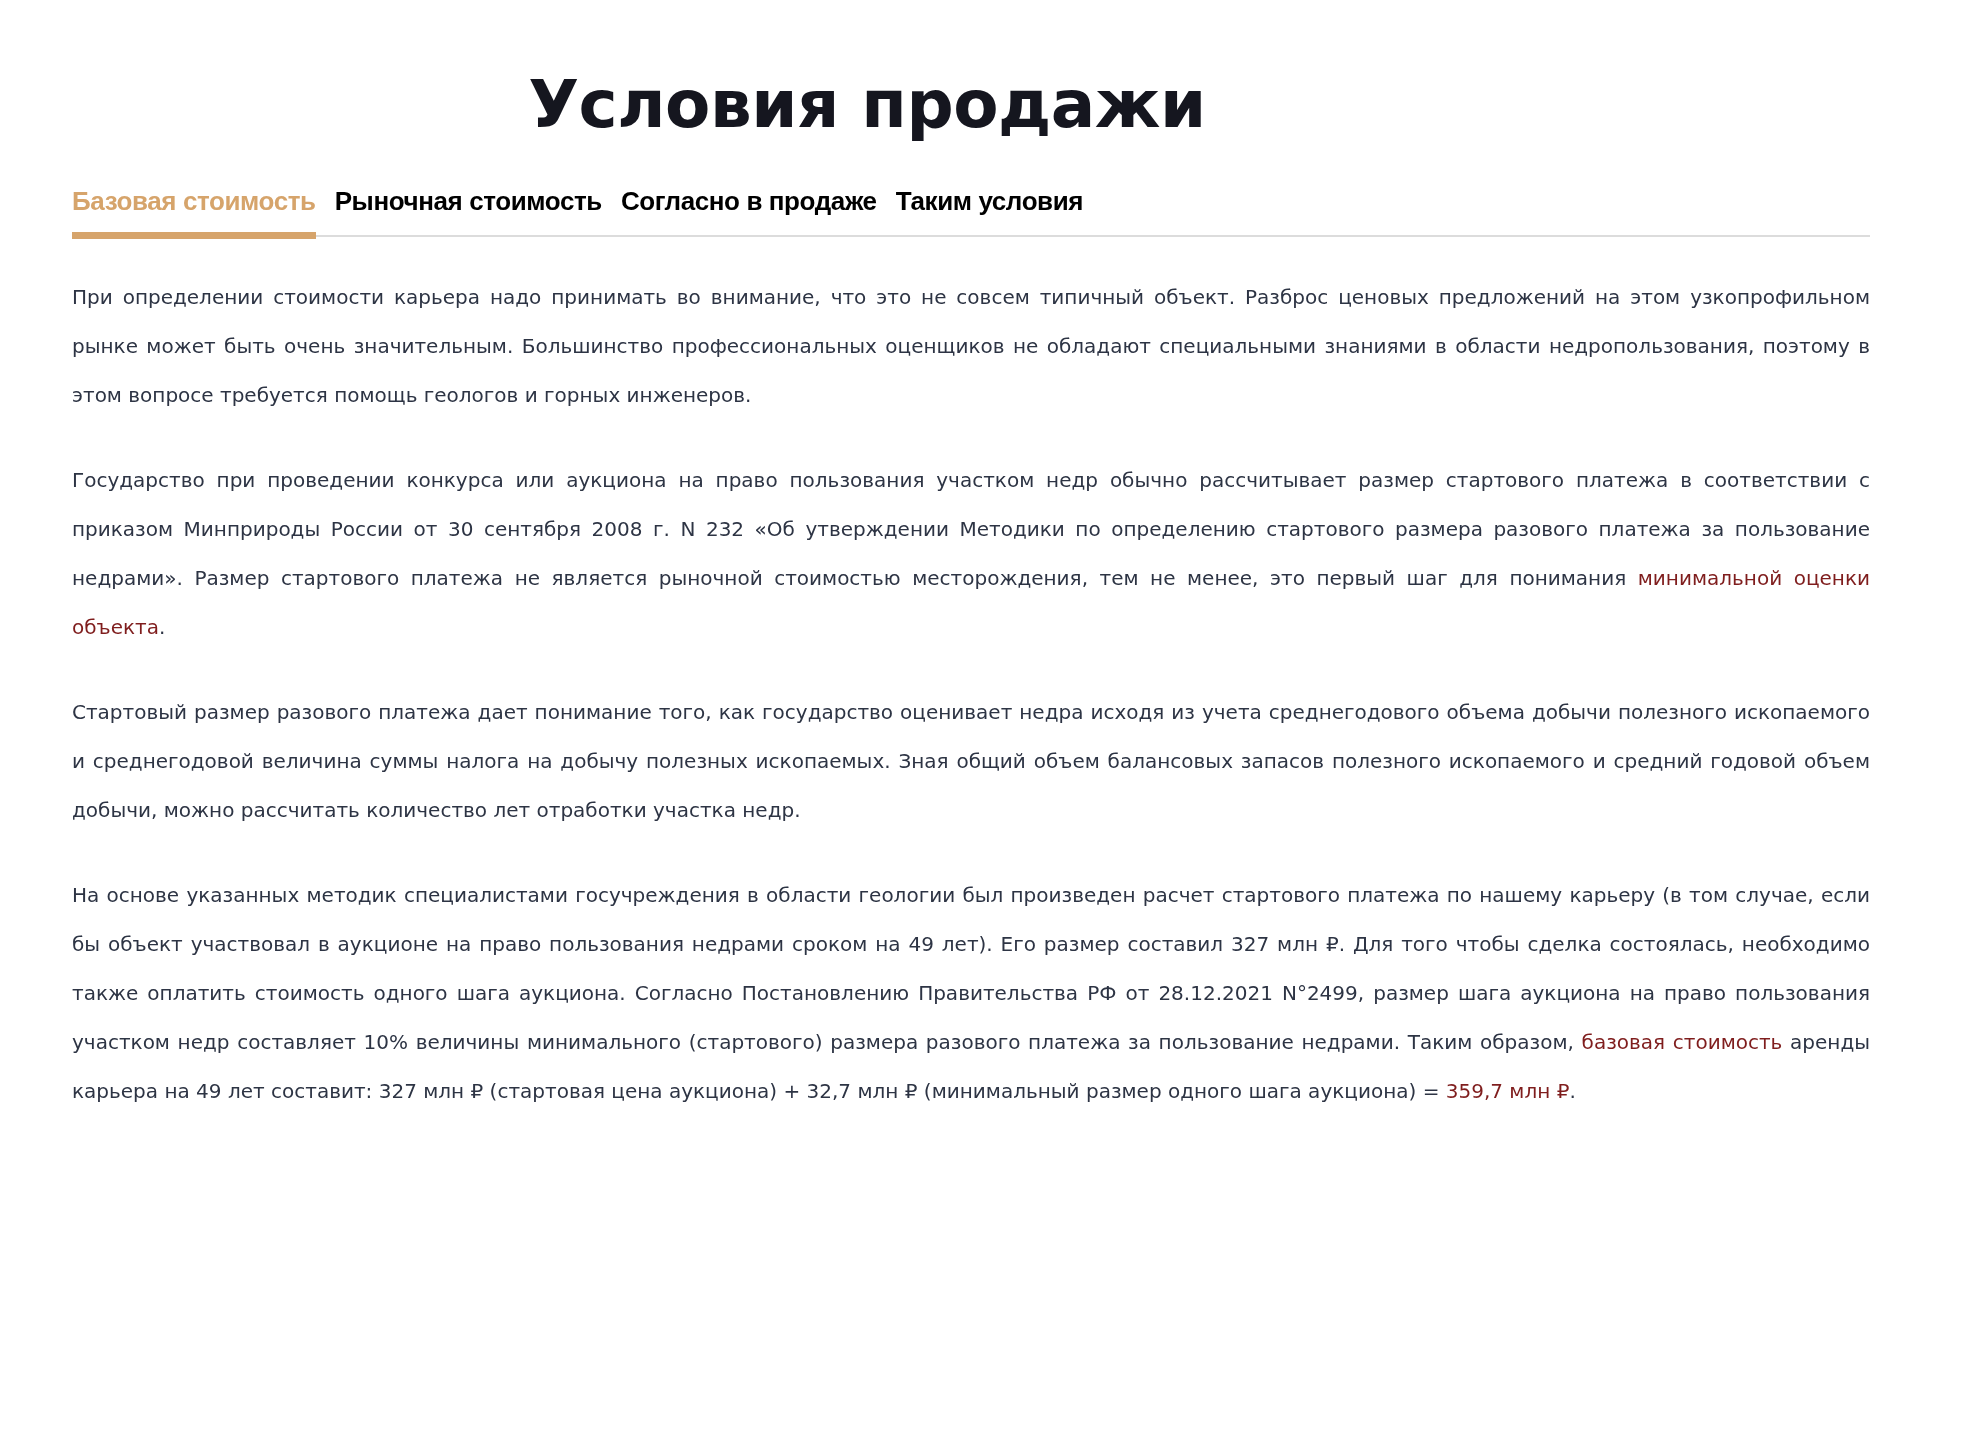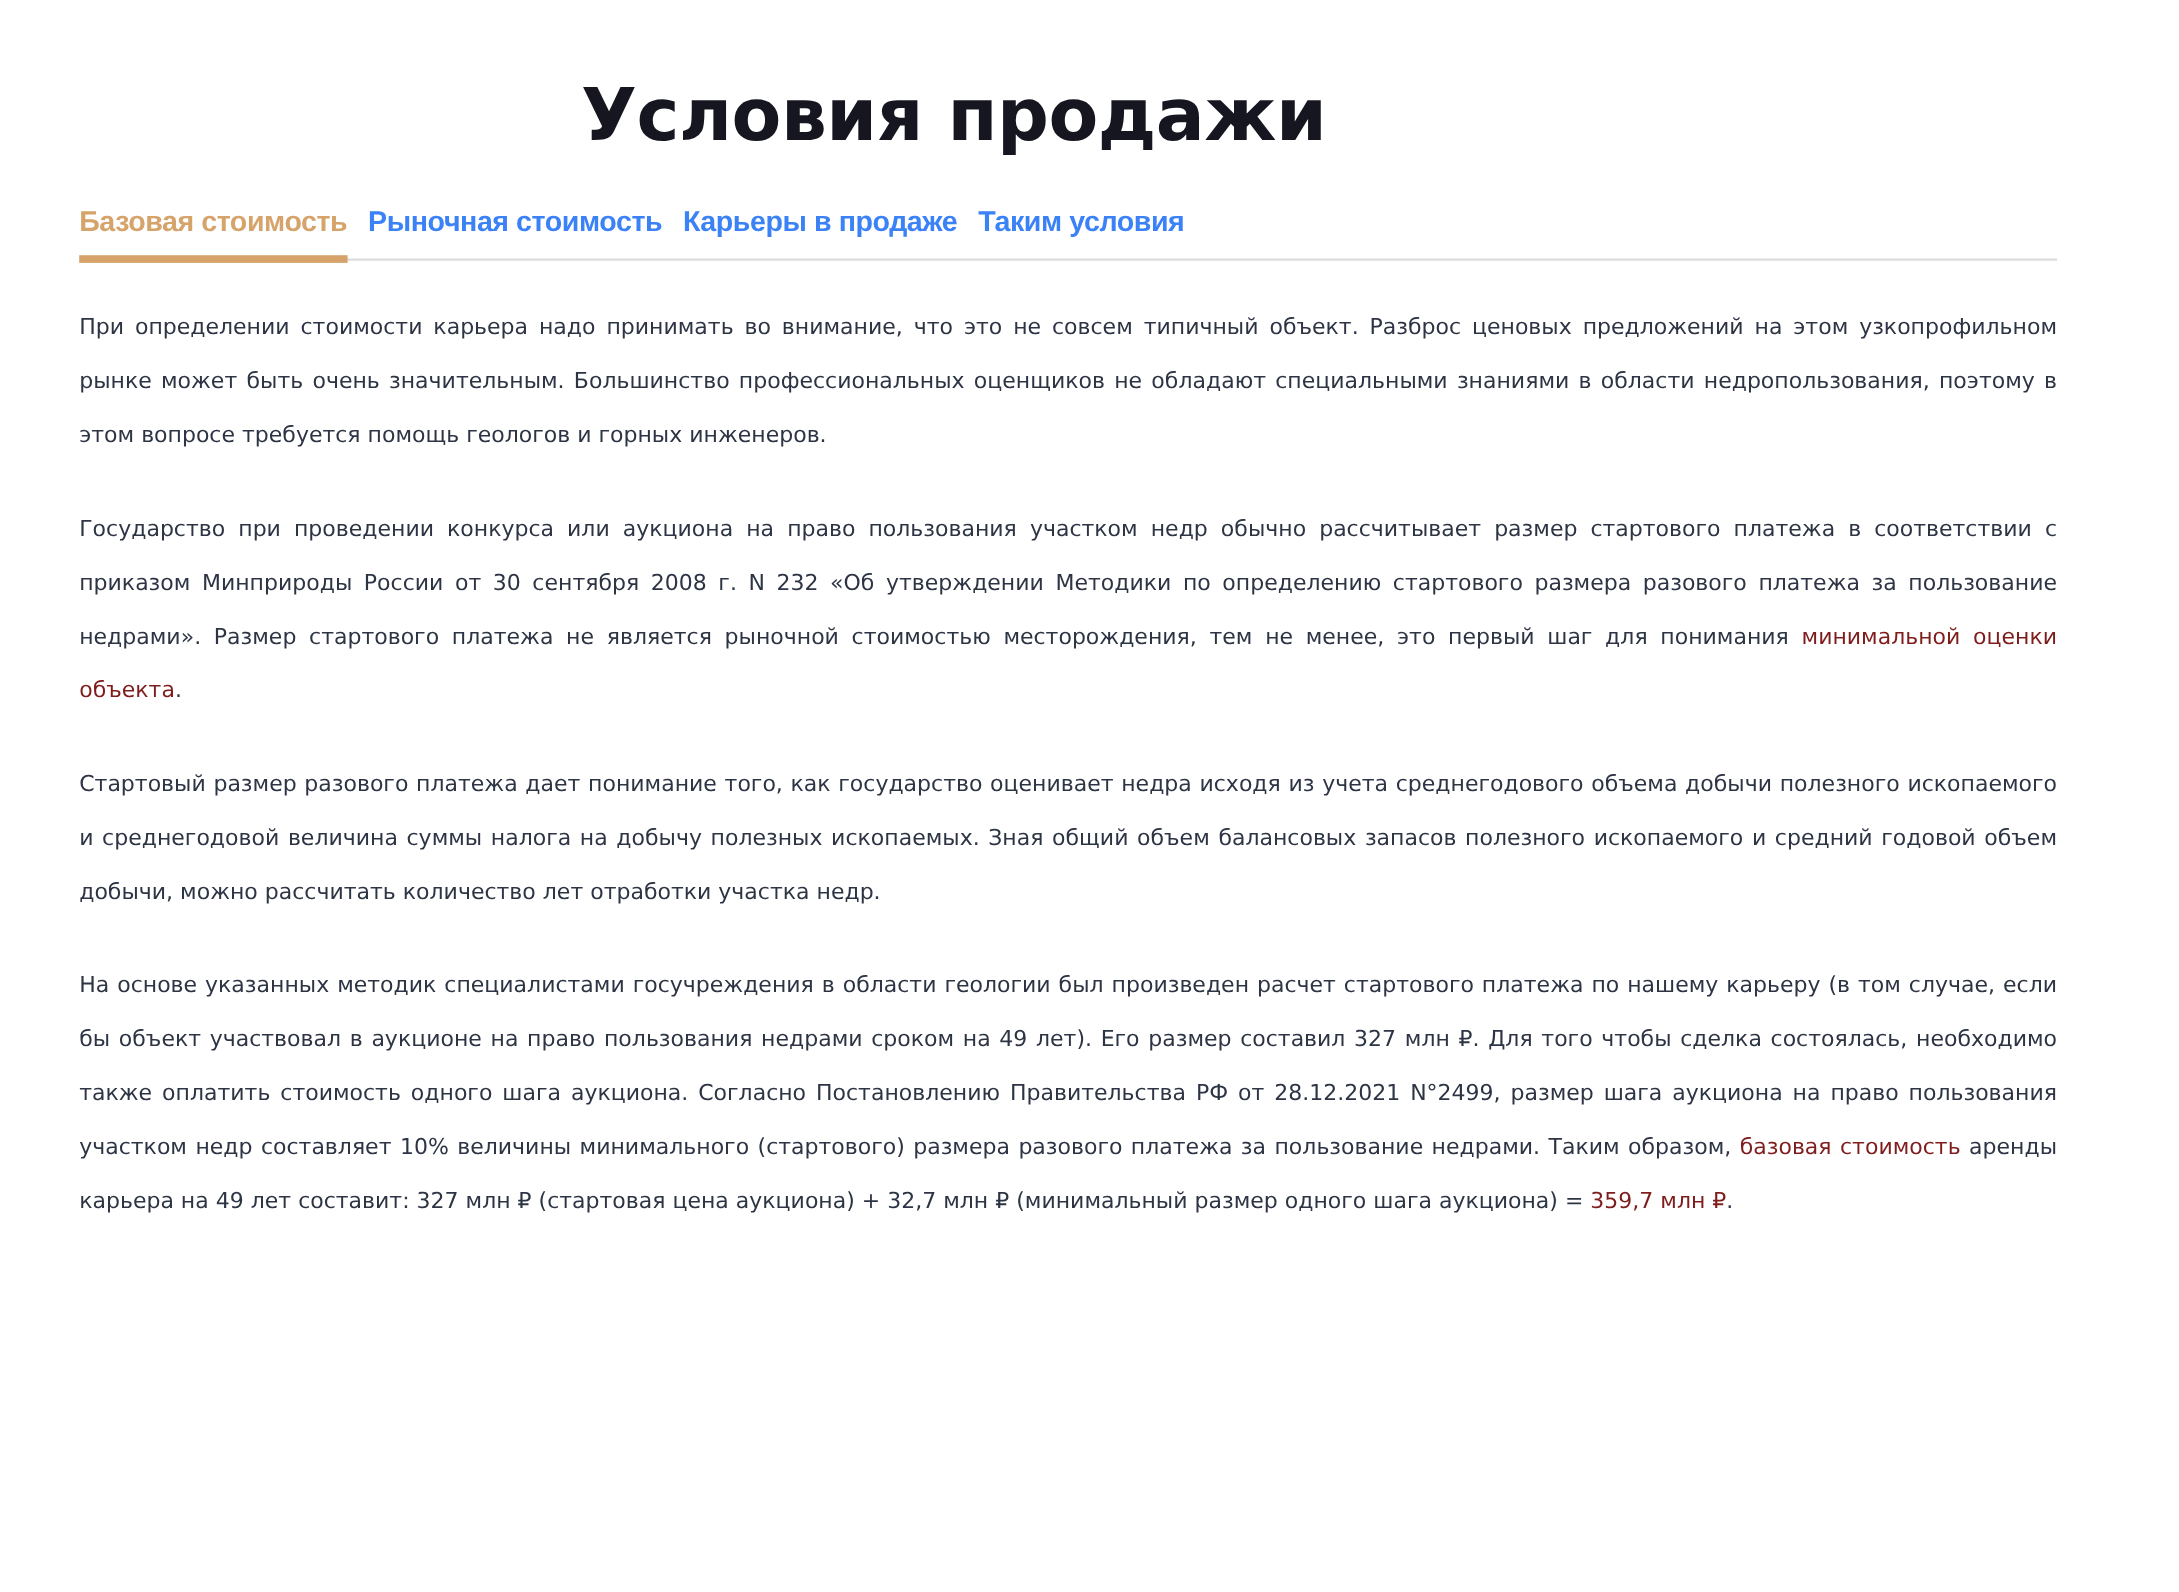--- a/index.html
+++ b/index.html
@@ -19,21 +19,21 @@
   .tabs {
     position: absolute; left: 72px; top: 182px; width: 1798px; height: 58px;
     display: flex; align-items: flex-start; gap: 0;
   }
   .tabs::after {
     content: ""; position: absolute; left: 0; right: 0; top: 53px; height: 2px;
     background: #dcdcdc;
   }
   .tab {
     position: relative; font-family: "Liberation Sans", sans-serif; font-weight: bold;
-    font-size: 26px; line-height: 38px; color: #3b82f6; cursor: pointer;
+    font-size: 26px; line-height: 38px; color: #000000; cursor: pointer;
     padding-right: 19px; white-space: nowrap; letter-spacing: -0.4px;
   }
   .tab.active { color: #d6a46b; }
   .tab.active::after {
     content: ""; position: absolute; left: 0; right: 19px; top: 50px; height: 7px;
     background: #d6a46b; z-index: 2;
   }
   .content {
     position: absolute; left: 72px; top: 273px; width: 1798px;
   }
@@ -45,21 +45,21 @@
 </style>
 </head>
 <body>
 
 <div class="page">
   <h1 class="title">Условия продажи</h1>
 
   <nav class="tabs">
     <span class="tab active">Базовая стоимость</span>
     <span class="tab">Рыночная стоимость</span>
-    <span class="tab">Карьеры в продаже</span>
+    <span class="tab">Согласно в продаже</span>
     <span class="tab">Таким условия</span>
   </nav>
 
   <div class="content">
     <p><span>При определении стоимости карьера надо принимать во внимание, что это не совсем типичный объект. Разброс ценовых предложений на этом узкопрофильном рынке может быть очень значительным. Большинство профессиональных оценщиков не обладают специальными знаниями в области недропользования, поэтому в этом вопросе требуется помощь геологов и горных инженеров.</span></p>
 
     <p><span>Государство при проведении конкурса или аукциона на право пользования участком недр обычно рассчитывает размер стартового платежа в соответствии с приказом Минприроды России от 30 сентября 2008 г. N 232 «Об утверждении Методики по определению стартового размера разового платежа за пользование недрами». Размер стартового платежа не является рыночной стоимостью месторождения, тем не менее, это первый шаг для понимания </span><b>минимальной оценки объекта</b><span>.</span></p>
 
     <p><span>Стартовый размер разового платежа дает понимание того, как государство оценивает недра исходя из учета среднегодового объема добычи полезного ископаемого и среднегодовой величина суммы налога на добычу полезных ископаемых. Зная общий объем балансовых запасов полезного ископаемого и средний годовой объем добычи, можно рассчитать количество лет отработки участка недр.</span></p>
 

